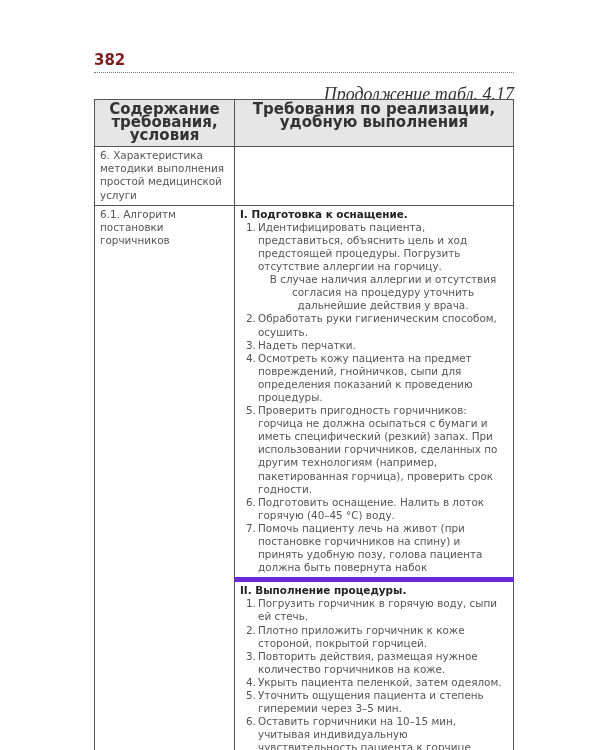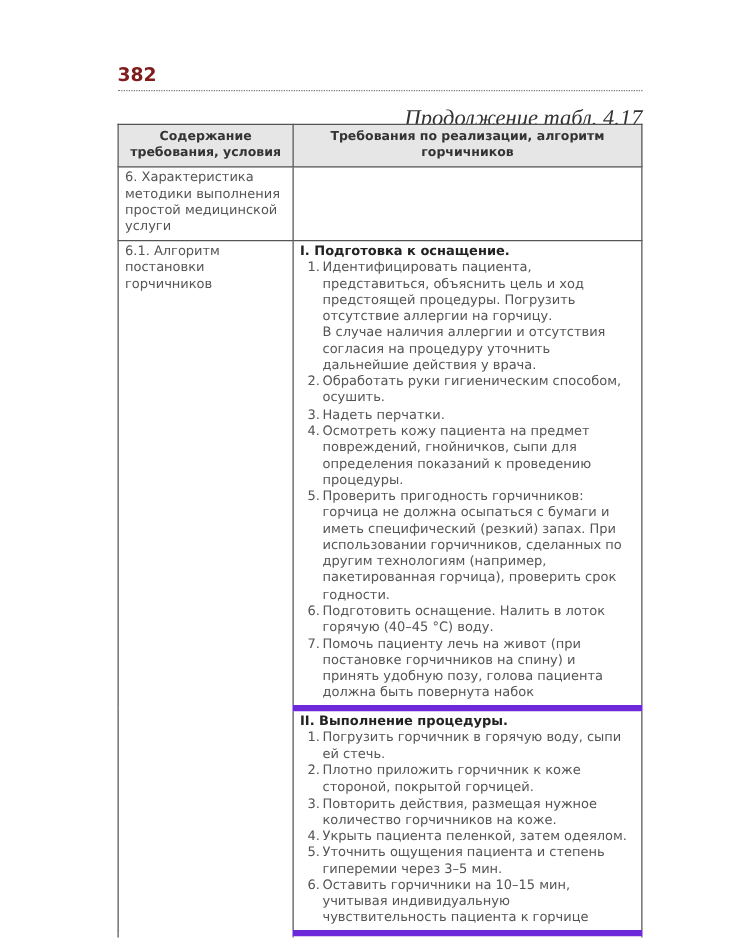--- a/index.html
+++ b/index.html
@@ -25,45 +25,45 @@
   }
   .tbl {
     position: absolute; left: 94px; top: 99px; width: 420px;
     border-collapse: collapse; font-size: 10.4px; line-height: 13.1px;
   }
   .tbl td, .tbl th {
     border: 1px solid #555; vertical-align: top; padding: 2px 5px 3px 5px;
   }
   .tbl th {
     background: #e6e6e6; font-weight: bold; color: #333; text-align: center;
-    padding: 3px 4px 4px 4px; font-size: 10px;
+    padding: 3px 4px 4px 4px; font-size: 15px;
   }
   .col-left { width: 131px; }
   .left-cell { color: #555; margin-left: 12px; }
   .sec-head { font-weight: bold; color: #222; }
   ol.steps { margin: 0; padding: 0 0 0 18px; list-style: none; }
   ol.steps li { position: relative; color: #555; }
   ol.steps li .num { position: absolute; left: -12px; }
-  .para { display: block; }
+  .para { display: block; text-align: center; }
   .sub td { border-top: 5px solid #6d28d9; }
 </style>
 </head>
 <body>
 
 <div class="running-head">
   <span class="page-number">382</span>
 </div>
 
 <div class="table-caption">Продолжение табл. 4.17</div>
 
 <table class="tbl">
   <thead>
     <tr>
       <th class="col-left">Содержание требования, условия</th>
-      <th>Требования по реализации, алгоритм горчичников</th>
+      <th>Требования по реализации, удобную выполнения</th>
     </tr>
   </thead>
   <tbody>
     <tr style="height:43px;">
       <td class="left-cell">6. Характеристика методики выполнения простой медицинской услуги</td>
       <td></td>
     </tr>
     <tr>
       <td class="left-cell" rowspan="3">6.1. Алгоритм постановки горчичников</td>
       <td>

